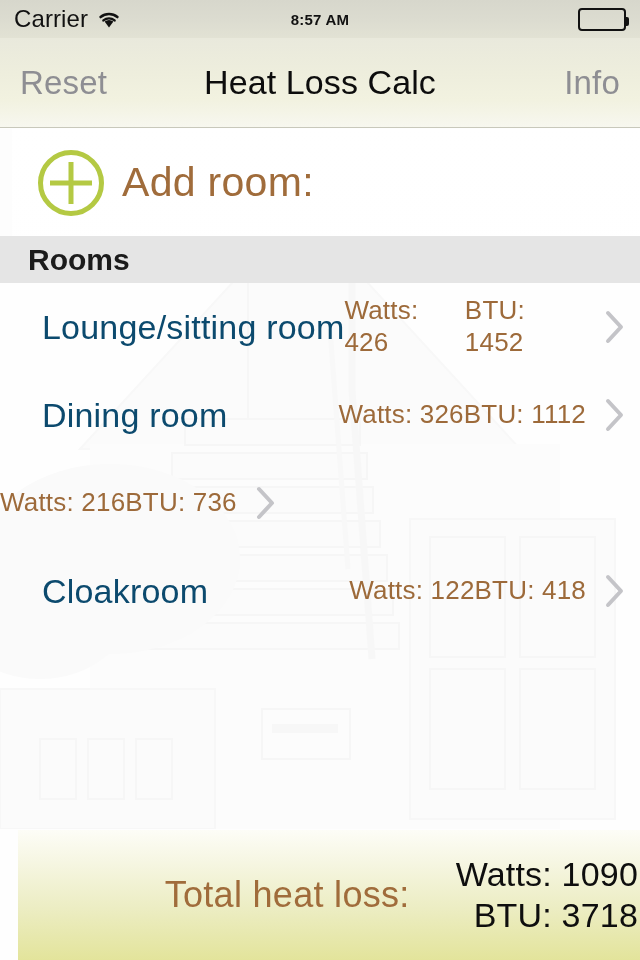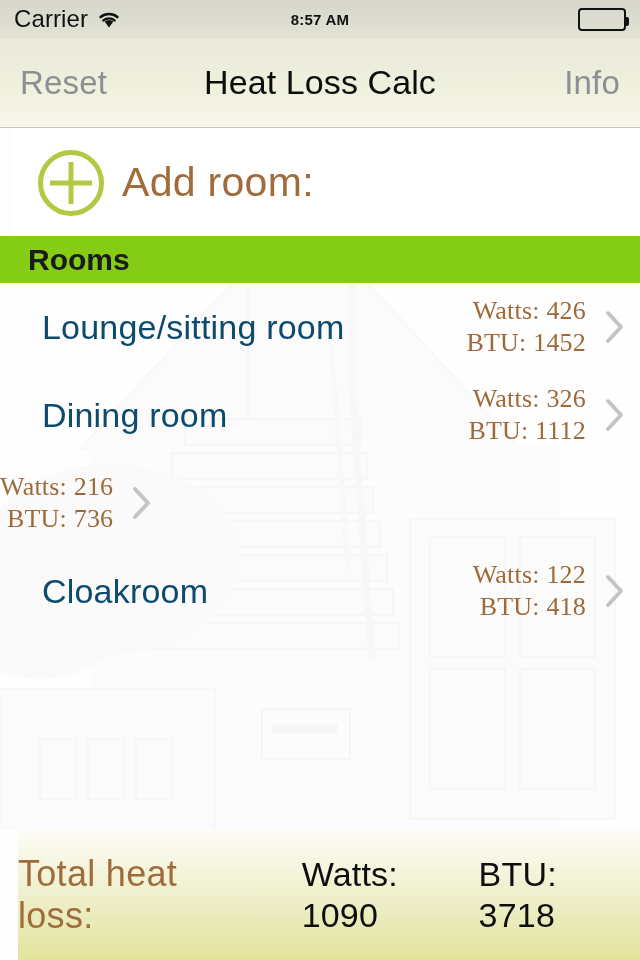--- a/index.html
+++ b/index.html
@@ -86,21 +86,21 @@
   }
   .plus-icon .vbar {
     position:absolute; top:12px; bottom:12px; left:50%; width:5px;
     background:#b4c943; transform:translateX(-50%);
   }
   .addroom-label { font-size:41px; color:#a06c3b; letter-spacing:0.3px; }
 
   
   .section-header {
     position:absolute; top:236px; left:0; width:640px; height:47px;
-    background:#84cc16;
+    background:#e5e5e5;
     display:flex; align-items:center;
     padding-left:28px;
     z-index:12;
   }
   .section-header span { font-size:30px; font-weight:bold; color:#1b1b1b; }
 
   
   .room-list {
     position:absolute; top:283px; left:0; width:640px; height:355px;
     z-index:11;
@@ -109,42 +109,42 @@
     position:relative; height:88px; width:640px;
     display:flex; align-items:center;
     background:transparent;
   }
   .room-name {
     font-size:34px; color:#0c4a6e; letter-spacing:0.2px;
     padding-left:42px; flex:1;
     white-space:nowrap;
   }
   .room-values {
-    display:flex; flex-direction:column; align-items:flex-end;
-    line-height:1.22; padding-right:16px;font-family:Liberation Serif, serif;
+    display:flex; flex-direction:row; 
+    line-height:1.22; padding-right:16px;
   }
   .room-values div { font-size:26px; color:#9d6a3a; letter-spacing:0.2px; }
   .chev {
     width:38px; flex:none; display:flex; align-items:center; justify-content:center;
     padding-right:12px;
   }
   .chev svg { display:block; }
 
   
   .total-bar {
     position:absolute; bottom:0; left:0; width:640px; height:130px;
     background:linear-gradient(to bottom,#fdfdf7 0%,#f6f6e2 25%,#ecedc3 60%,#e3e49b 100%);
     display:flex; align-items:center; justify-content:flex-end;
     padding-right:20px; gap:46px;
     z-index:20;
     margin-left:18px;
   }
   .total-label { font-size:36px; color:#a06c3b; letter-spacing:0.3px; }
   .total-values {
-    display:flex; flex-direction:row; align-items:flex-end; line-height:1.22;
+    display:flex; flex-direction:column; align-items:flex-end; line-height:1.22;
   }
   .total-values div { font-size:34px; color:#0e0e0e; letter-spacing:0.2px; }
 </style>
 </head>
 <body>
 
 <div id="app">
 
   <div class="statusbar">
     <div class="sb-left">

